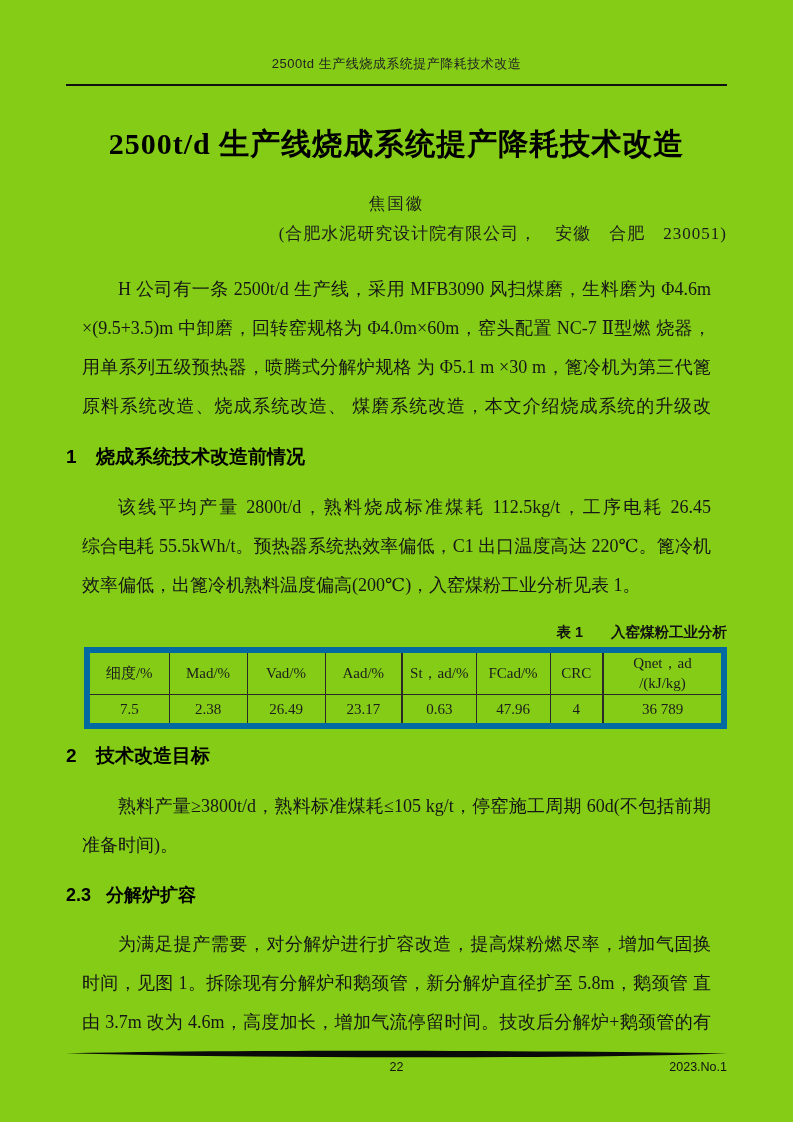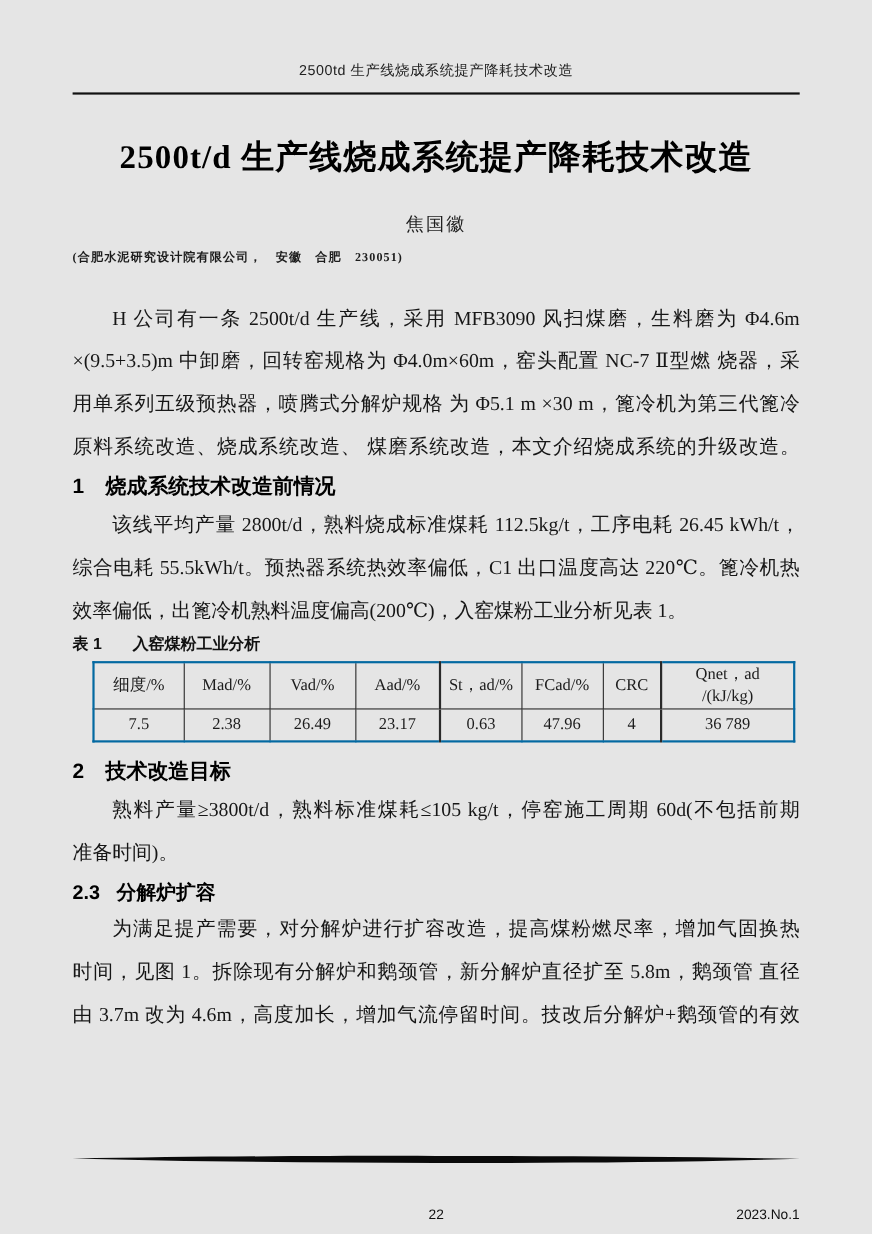--- a/index.html
+++ b/index.html
@@ -1,20 +1,20 @@
 <!DOCTYPE html>
 <html lang="zh"><head>
 <meta charset="utf-8">
 <style>
   html, body { margin: 0; padding: 0; background: #ffffff; }
   .page {
     position: relative;
     width: 793px; height: 1122px;
     margin: 0 auto;
-    background: #e5e5e5;
+    background: #84cc16;
     box-sizing: border-box;
     padding: 52px 66px 0 66px;
     color: #1c1c1c;
     font-family: "Liberation Serif", "DejaVu Serif", serif;
     overflow: hidden;
   }
   
   .running-head {
     text-align: center;
     font-family: "Liberation Sans", "DejaVu Sans", sans-serif;
@@ -25,23 +25,23 @@
   
   .doc-title {
     margin: 36px 0 0 0;
     text-align: center;
     font-size: 30px; line-height: 44px;
     font-weight: bold; color: #000;
     letter-spacing: 1px;
     font-family: "Liberation Serif", "DejaVu Serif", serif;
   }
   .author { margin-top: 26px; text-align: center; font-size: 16.5px; line-height: 24px; letter-spacing: 2px; }
-  .affiliation { margin-top: 4px; text-align: left; font-size: 11px; line-height: 28px; letter-spacing: 1px; font-weight: bold; }
+  .affiliation { margin-top: 4px; text-align: right; font-size: 17px; line-height: 28px; letter-spacing: 1px; }
   
-  .para { margin: 0; font-size: 18px; color: #161616; }
+  .para { margin: 16px; font-size: 18px; color: #161616; }
   .para .tline {
     line-height: 39px;
     text-align: justify;
     text-align-last: justify;
     overflow: hidden; white-space: nowrap;
   }
   .para .tline { white-space: normal; height: 39px; }
   .para .tline:first-child { text-indent: 2em; }
   .para[data-lastalign="left"] .tlast { text-align-last: left; }
   .intro { margin-top: 22px; }
@@ -53,51 +53,51 @@
     font-size: 19px; line-height: 30px;
   }
   .sec-h .h-num { display: inline-block; min-width: 30px; }
   .sec-h.sub { font-size: 18px; line-height: 28px; margin-top: 2px; }
   .sec-h.sub .h-num { min-width: 40px; }
   .h2-gap { margin-top: 12px; }
   .h3-gap { margin-top: 4px; }
   
   .tbl-caption {
     margin-top: 0;
-    text-align: left;
+    text-align: right;
     font-family: "Liberation Sans", "DejaVu Sans", sans-serif;
     font-weight: bold; font-size: 14.5px; line-height: 22px; color: #111;
   }
   .tbl-caption .cap-label { margin-right: 28px; }
   
   table.t1 {
     margin: 4px 0 0 18px;
     width: 637px;
     border-collapse: collapse;
     table-layout: fixed;
     font-size: 15px; color: #1c1c1c;
   }
   table.t1 th, table.t1 td {
     border: 1px solid #2a2a2a;
     text-align: center; vertical-align: middle;
     font-weight: normal;
     padding: 0 2px;
   }
-  table.t1 { border: 2px solid #0369a1; }
+  table.t1 { border: 6px solid #0369a1; }
   table.t1 tr > *:nth-child(5), table.t1 tr > *:nth-child(8) { border-left-width: 2px; }
   table.t1 th { height: 41px; line-height: 1.3; white-space: pre-line; }
   table.t1 td { height: 28px; }
   table.t1 col.c1 { width: 82px; } table.t1 col.c2 { width: 78px; }
   table.t1 col.c3 { width: 78px; } table.t1 col.c4 { width: 77px; }
   table.t1 col.c5 { width: 74px; } table.t1 col.c6 { width: 74px; }
   table.t1 col.c7 { width: 53px; } table.t1 col.c8 { width: 121px; }
   
   .footer-rule { position: absolute; left: 66px; top: 1050px; width: 661px; height: 8px; }
   .footer-row {
-    position: absolute; left: 66px; top: 1097px; width: 661px; height: 20px;
+    position: absolute; left: 66px; top: 1060px; width: 661px; height: 20px;
     font-family: "Liberation Sans", "DejaVu Sans", sans-serif;
     font-size: 12.5px; color: #111;
   }
   .footer-page { position: absolute; left: 0; right: 0; text-align: center; }
   .footer-issue { position: absolute; right: 0; top: 0; }
 </style>
 </head>
 <body>
 
 <div class="page">

